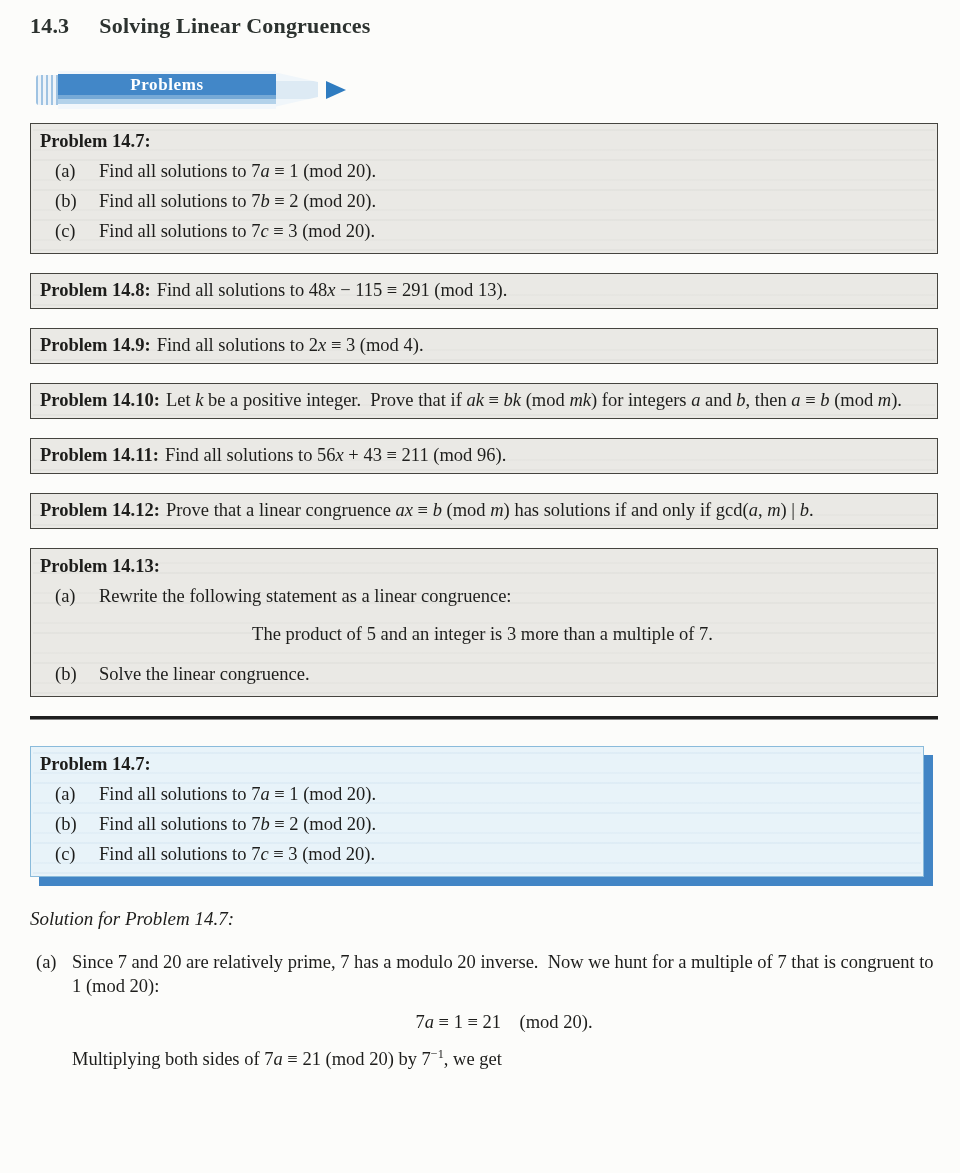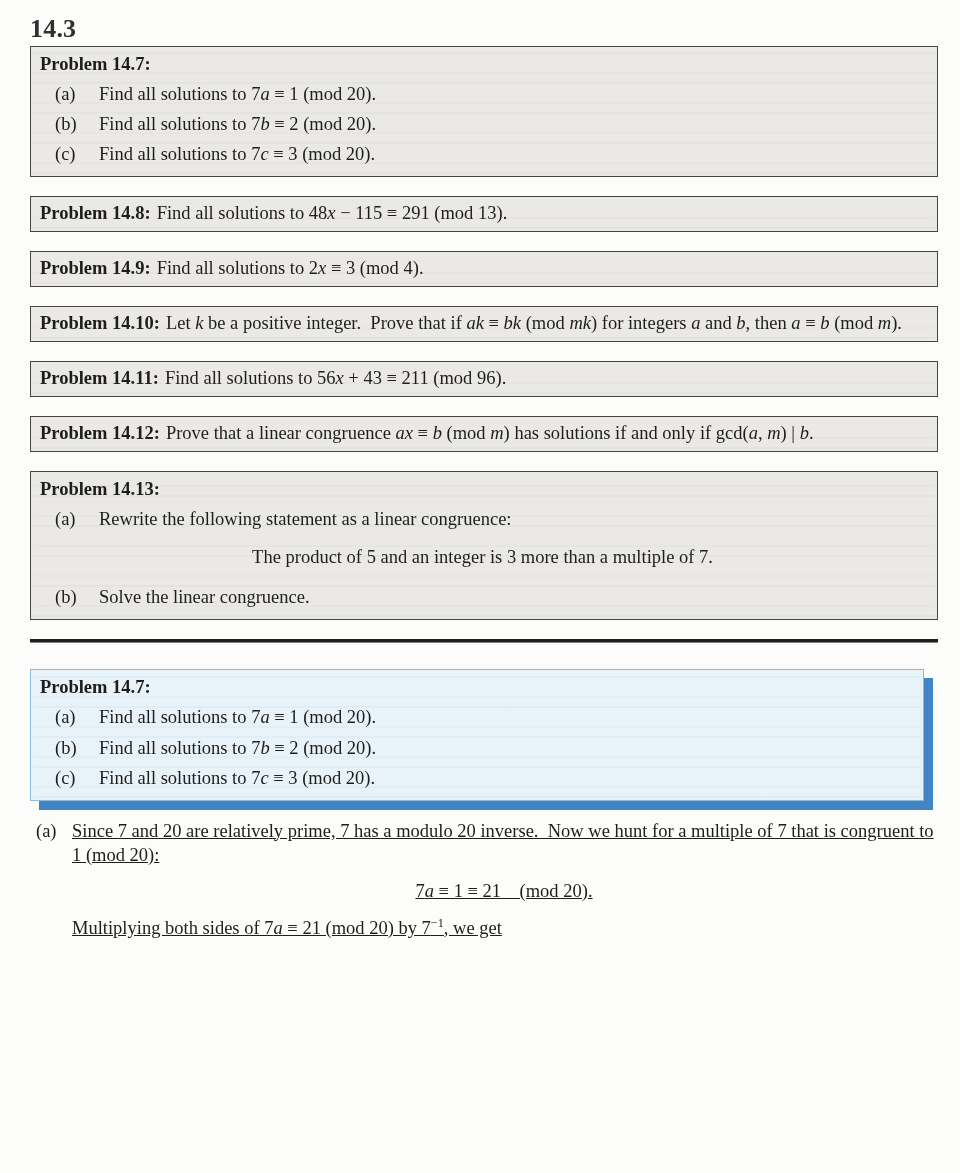--- a/index.html
+++ b/index.html
@@ -11,21 +11,21 @@
     font-family: "Liberation Serif", "DejaVu Serif", serif;
     color: #1d1d1b;
     font-size: 18.5px;
     line-height: 1.3;
   }
   .page { padding: 6px 22px 0 30px; }
 
   
   .section-heading {
     display: flex; gap: 30px;
-    font-size: 26px; font-weight: bold;
+    font-size: 22px; font-weight: bold;
     color: #2c322f;
     margin: 6px 0 0 0;
     letter-spacing: 0.2px;
   }
 
   
   .banner {
     display: flex; align-items: flex-start;
     height: 38px; width: 330px;
     margin: 30px 0 14px 6px;
@@ -97,37 +97,46 @@
   .pbox.highlight::after {
     background: repeating-linear-gradient(0deg,
       rgba(70,130,185,0.06) 0 2px, transparent 2px 10px,
       rgba(70,130,185,0.04) 10px 12px, transparent 12px 30px);
   }
 
   
   .sol-head { font-style: italic; margin: 30px 0 0 0; font-size: 19px; }
   .sol-part { display: flex; margin: 18px 0 0 0; }
   .sol-label { flex: 0 0 36px; margin-left: 6px; }
-  .sol-body { flex: 1; padding-right: 2px; text-decoration: underline; }
+  .sol-body { flex: 1; padding-right: 2px; }
   .sol-body p { margin: 0; }
   .sol-para.p2 { margin-top: 13px; }
   .sol-para.p3 { margin-top: 15px; }
   .eq { text-align: center; margin: 12px 0 12px 0 !important; }
   sup { font-size: 66%; line-height: 0; }
   i { font-style: italic; }
 </style>
 </head>
 <body>
 
 <div class="page">
 
   <h1 class="section-heading">
     <span>14.3</span>
+    <span>Solving Linear Congruences</span>
   </h1>
 
+  <div class="banner">
+    <div class="pencil-eraser"></div>
+    <div class="pencil-bar">
+      <span class="banner-label">Problems</span>
+    </div>
+    <div class="pencil-taper"></div>
+    <div class="pencil-point"></div>
+  </div>
 
   <section class="pbox multi">
     <p class="ptitle">Problem 14.7:</p>
     <div class="prow">
       <span class="plabel">(a)</span>
       <span class="ptext">Find all solutions to 7<i>a</i> ≡ 1&nbsp;(mod 20).</span>
     </div>
     <div class="prow">
       <span class="plabel">(b)</span>
       <span class="ptext">Find all solutions to 7<i>b</i> ≡ 2&nbsp;(mod 20).</span>
@@ -192,20 +201,21 @@
     <div class="prow">
       <span class="plabel">(b)</span>
       <span class="ptext">Find all solutions to 7<i>b</i> ≡ 2&nbsp;(mod 20).</span>
     </div>
     <div class="prow">
       <span class="plabel">(c)</span>
       <span class="ptext">Find all solutions to 7<i>c</i> ≡ 3&nbsp;(mod 20).</span>
     </div>
   </section>
 
+  <p class="sol-head">Solution for Problem 14.7:</p>
 
   <div class="sol-part">
     <span class="sol-label">(a)</span>
     <div class="sol-body">
       <p class="sol-para">Since 7 and 20 are relatively prime, 7 has a modulo 20 inverse.&nbsp; Now we hunt for a multiple of 7 that is congruent to 1 (mod 20):</p>
       <p class="eq">7<i>a</i> ≡ 1 ≡ 21 (mod 20).</p>
       <p class="sol-para p2">Multiplying both sides of 7<i>a</i> ≡ 21&nbsp;(mod 20) by 7<sup>−1</sup>, we get</p>
     </div>
   </div>
 

